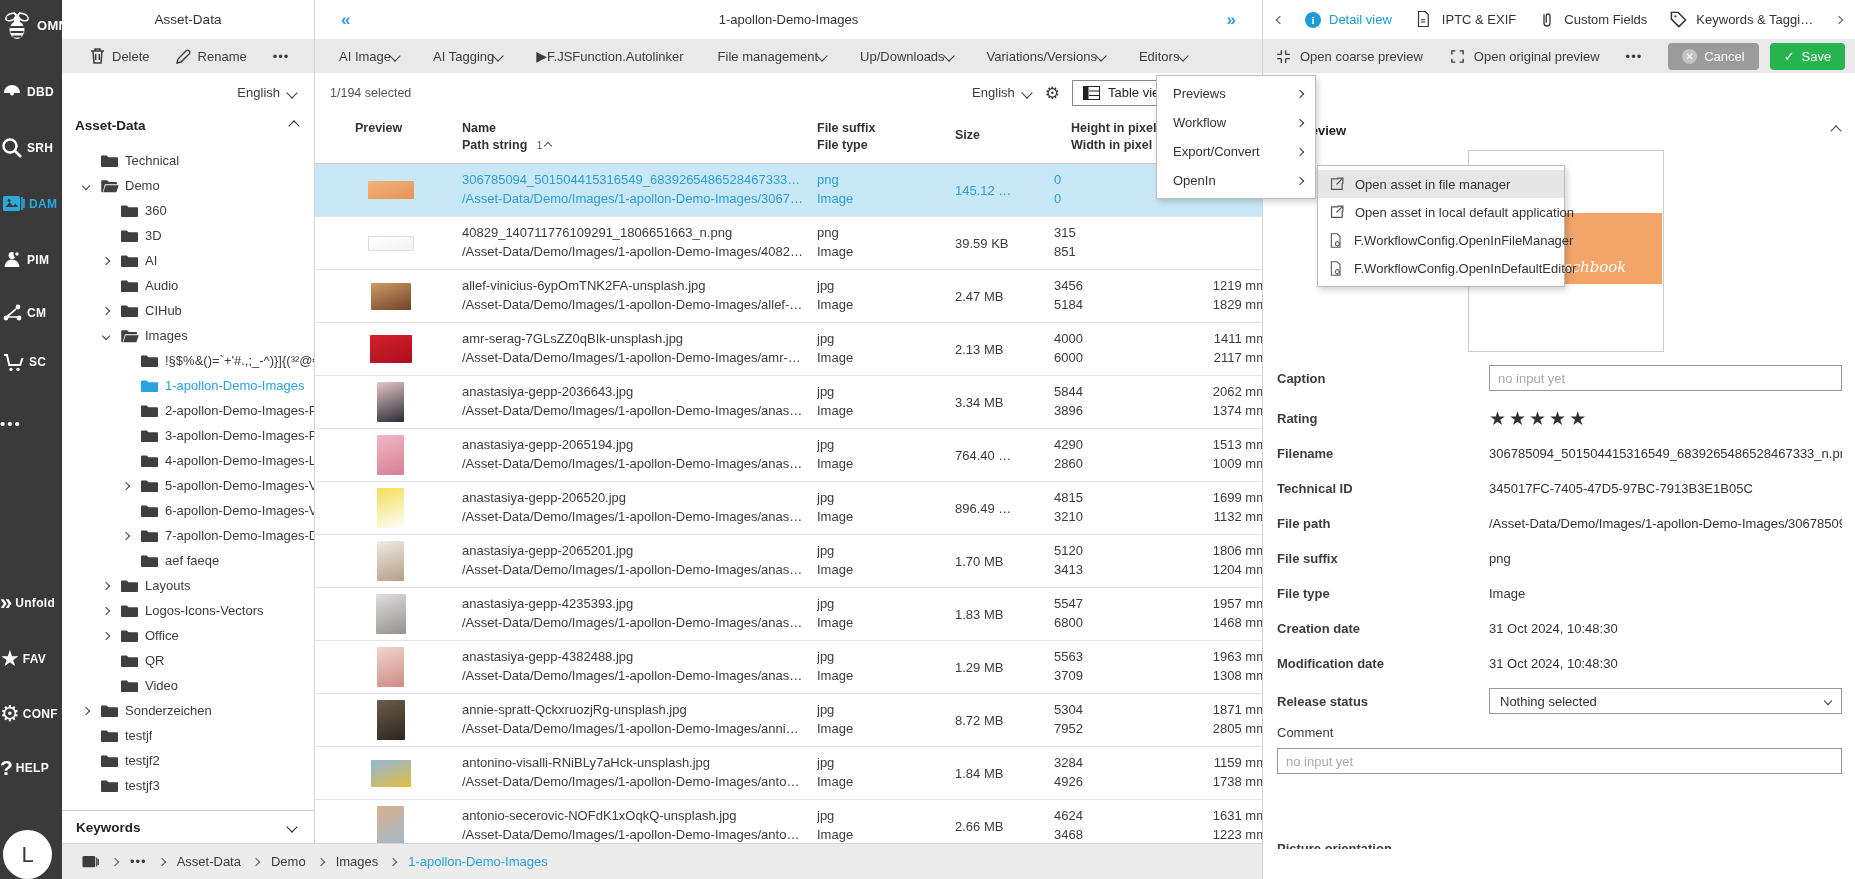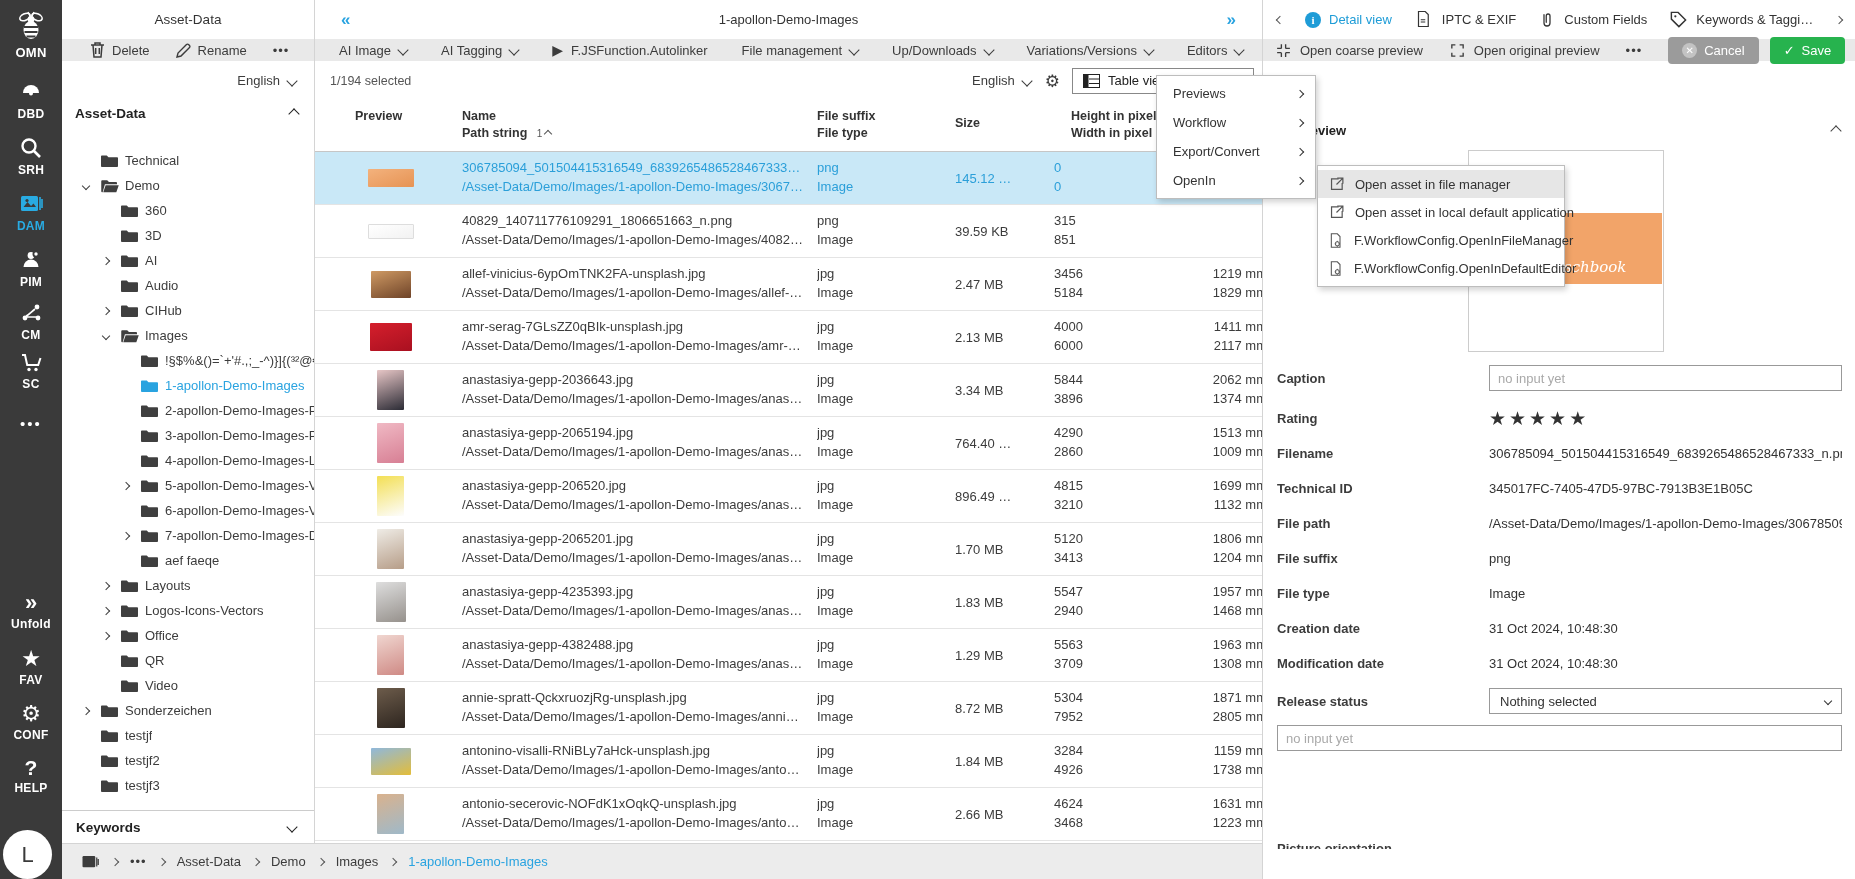--- a/index.html
+++ b/index.html
@@ -6,54 +6,54 @@
   body{width:1855px;height:879px;position:relative;overflow:hidden;background:#fff;
        font-family:"Liberation Sans",sans-serif;font-size:13px;color:#3c3c3c;}
   .chev{display:inline-block;width:7px;height:7px;border-right:1.7px solid currentColor;border-bottom:1.7px solid currentColor;transform:rotate(45deg);vertical-align:middle;}
   .chev.r{transform:rotate(-45deg);}
   .chev.u{transform:rotate(-135deg);}
   .chev.sm{width:5px;height:5px;}
   .ico{display:inline-flex;align-items:center;justify-content:center;vertical-align:middle;}
   .ico svg{display:block;}
   
   #rail{position:absolute;left:0;top:0;width:62px;height:879px;background:#3a3a3a;color:#fff;z-index:5;}
-  .rail-item{width:62px;display:flex;flex-direction:column;align-items:center;gap:3px;cursor:pointer;position:absolute;}
+  .rail-item{width:62px;display:flex;align-items:center;gap:3px;cursor:pointer;position:absolute;}
   .rail-item .lbl{font-size:12px;font-weight:bold;letter-spacing:.3px;}
   .rail-item.active{color:#29abe2;}
   #rail .logo{top:8px;}
   #rail .logo .lbl{font-size:13px;}
   .avatar{position:absolute;left:3px;top:830px;width:49px;height:49px;border-radius:50%;background:#fff;color:#3a3a3a;
           display:flex;align-items:center;justify-content:center;font-size:22px;z-index:9;}
   
   #sidebar{position:absolute;left:62px;top:0;width:252px;height:843px;border-right:1px solid #d4d4d4;background:#fff;}
   #center{position:absolute;left:315px;top:0;width:947px;height:843px;background:#fff;overflow:hidden;}
   #rightpanel{position:absolute;left:1262px;top:0;width:593px;height:879px;border-left:1px solid #d4d4d4;background:#fff;}
   #bottombar{position:absolute;left:62px;top:843px;width:1200px;height:36px;background:#ececec;border-top:1px solid #d4d4d4;
              display:flex;align-items:center;gap:10px;padding-left:18px;box-sizing:border-box;}
   
   .sb-title{height:39px;display:flex;align-items:center;justify-content:center;font-size:13.5px;color:#333;}
-  .graybar{height:22px;background:#e9e9e9;display:flex;align-items:center;}
+  .graybar{height:34px;background:#e9e9e9;display:flex;align-items:center;}
   #sidebar .graybar{gap:26px;padding-left:28px;}
   .tool-btn{display:flex;align-items:center;gap:7px;cursor:pointer;color:#3c3c3c;}
   .sb-lang{height:39px;display:flex;align-items:center;justify-content:flex-end;gap:8px;padding-right:18px;color:#3c3c3c;}
   .tree-root{display:flex;align-items:center;justify-content:space-between;padding:6px 16px 4px 13px;font-weight:bold;font-size:13.5px;color:#222;}
   #tree{position:absolute;top:148px;bottom:32px;left:0;right:0;overflow:hidden;}
   .tree-item{position:relative;height:25px;display:flex;align-items:center;cursor:pointer;color:#3c3c3c;}
   .tree-item .tchev{position:absolute;color:#3f3f3f;}
   .tree-item .ficon{position:absolute;color:#3f3f3f;}
   .tree-item .tlabel{position:absolute;white-space:nowrap;overflow:hidden;max-width:150px;text-overflow:clip;}
   .tree-item.selected{color:#29a3e0;}
   .tree-item.selected .ficon{color:#29a3e0;}
   #kwrow{position:absolute;left:0;right:0;bottom:0;height:32px;border-top:1px solid #ccc;display:flex;align-items:center;justify-content:space-between;padding:0 18px 0 14px;font-weight:bold;font-size:13.5px;color:#222;background:#fff;}
   
   .c-topbar{height:39px;display:flex;align-items:center;padding:0 26px;color:#333;}
   .c-topbar .dbl{color:#29a3e0;font-size:17px;font-weight:bold;cursor:pointer;}
   .c-topbar .title{flex:1;text-align:center;}
   #center .graybar{gap:34px;padding-left:24px;color:#3c3c3c;}
-  .tb-item{display:flex;align-items:center;gap:8px;cursor:pointer;white-space:nowrap;}
+  .tb-item{display:flex;align-items:center;cursor:pointer;white-space:nowrap;}
   .c-listbar{height:39px;display:flex;align-items:center;padding:0 8px 0 15px;color:#555;font-size:12.5px;}
   .c-listbar .spacer{flex:1;}
   .viewsel{display:flex;align-items:center;gap:8px;border:1px solid #888;height:26px;padding:0 10px;width:182px;box-sizing:border-box;color:#222;background:#fff;cursor:pointer;}
   .viewsel .vlabel{flex:1;font-size:13px;}
   .gearchar{font-family:"DejaVu Sans",sans-serif;font-size:17px;color:#3c3c3c;cursor:pointer;margin:0 12px 0 14px;}
   
   #thead{position:relative;height:51px;border-bottom:1px solid #c6c6c6;font-weight:bold;color:#333;font-size:12.5px;}
   .hcol{position:absolute;top:8px;line-height:1.35;}
   .sortbadge{font-weight:normal;font-size:10px;color:#555;margin-left:6px;}
   #tbody{position:relative;}
@@ -831,21 +831,21 @@
             <div>jpg</div>
             <div>Image</div>
           </div>
         </div>
     <div class="cell cell-size">
           <span>1.83 MB</span>
         </div>
     <div class="cell cell-px">
           <div class="two">
             <div>5547</div>
-            <div>2940</div>
+            <div>6800</div>
           </div>
         </div>
     <div class="cell cell-mm">
           <div class="two" style="text-align:right;">
             <div>1957 mm</div>
             <div>1468 mm</div>
           </div>
         </div>
   </div>
       <div class="trow ">
@@ -1091,21 +1091,21 @@
       </div>
       <div class="frow h-select">
         <span class="flabel">Release status</span>
         <span class="fvalue">
           <span class="selbox">
             <span>Nothing selected</span>
             <span class="chev sm"></span>
           </span>
         </span>
       </div>
-      <div class="comment-block"><input class="tinput" placeholder="no input yet" style=""></div>
+      <div class="comment-block"><span class="flabel">Comment</span><input class="tinput" placeholder="no input yet" style=""></div>
     </div>
   <div class="clipped">Picture orientation</div>
 </section>
 
 <div id="ctxmenu" class="menu">
     <div class="menu-item">
       <span>Previews</span>
       <span class="chev sm r"></span>
     </div>
     <div class="menu-item">

